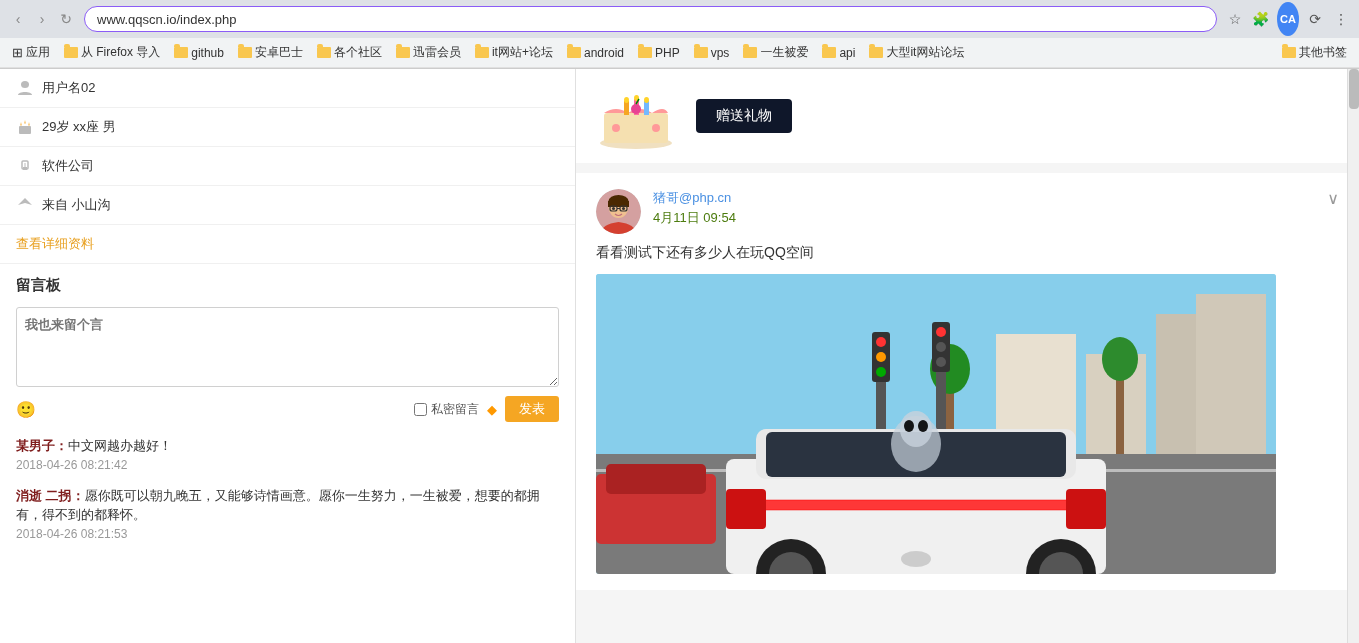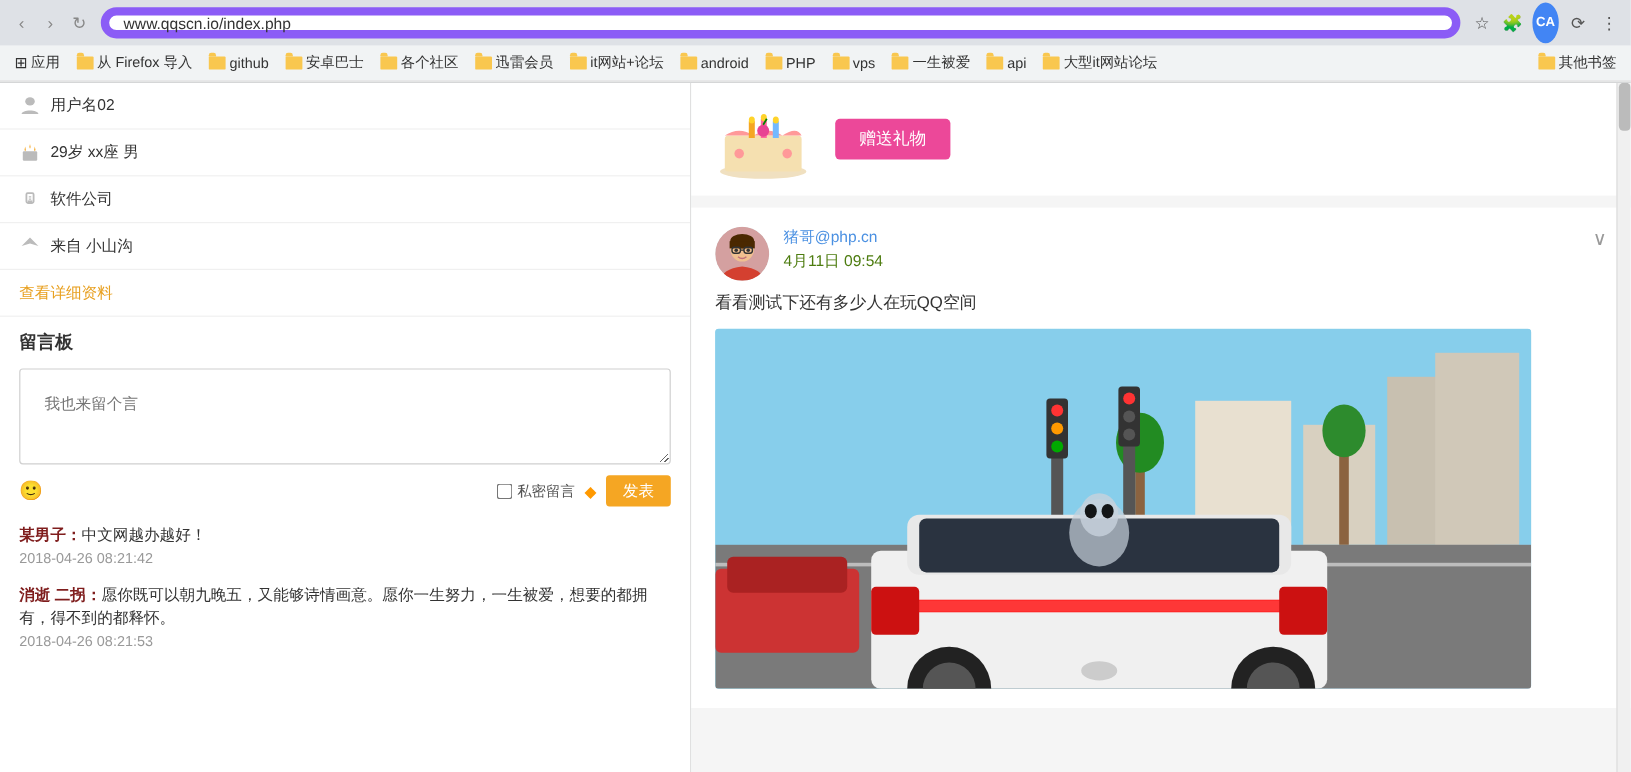--- a/index.html
+++ b/index.html
@@ -25,21 +25,21 @@
       margin-right: 8px;
     }
     .nav-arrow {
       width: 20px; height: 20px;
       display: flex; align-items: center; justify-content: center;
       color: #888; font-size: 14px; cursor: pointer;
     }
     .address-bar {
       flex: 1;
       height: 26px;
-      border: 7px solid #8b5cf6;
+      border: 1px solid #8b5cf6;
       border-radius: 13px;
       padding: 0 12px;
       font-size: 13px;
       background: white;
       display: flex;
       align-items: center;
       color: #333;
     }
     .browser-actions {
       display: flex;
@@ -142,25 +142,26 @@
       font-size: 15px;
       font-weight: bold;
       color: #333;
       margin-bottom: 12px;
     }
     .guestbook-textarea {
       width: 100%;
       height: 80px;
       border: 1px solid #d0d0d0;
       border-radius: 3px;
-      padding: 20px;
+      padding: 8px;
       font-size: 13px;
       color: #999;
       resize: vertical;
       outline: none;
+      font-weight: bold;
     }
     .guestbook-controls {
       display: flex;
       align-items: center;
       margin-top: 6px;
       gap: 8px;
     }
     .emoji-icon {
       font-size: 16px;
       color: #aaa;
@@ -221,21 +222,21 @@
     
     .gift-section {
       background: white;
       margin-bottom: 10px;
       padding: 12px 20px;
       display: flex;
       align-items: center;
       gap: 20px;
     }
     .gift-btn {
-      background: #ec4899;
+      background: #0f172a;
       color: white;
       border: none;
       padding: 8px 20px;
       border-radius: 4px;
       cursor: pointer;
       font-size: 14px;
     }
 
     
     .post-section {

